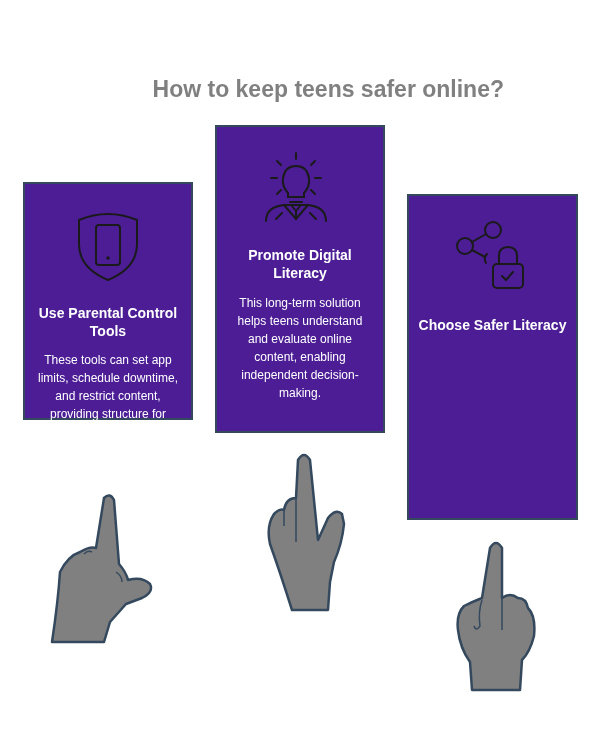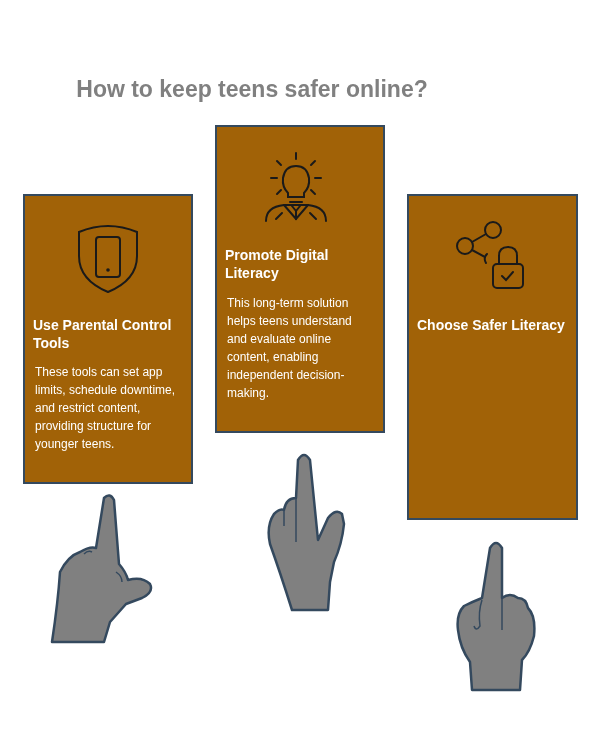--- a/index.html
+++ b/index.html
@@ -1,25 +1,25 @@
 <!DOCTYPE html>
 <html><head>
 <meta charset="utf-8">
 <style>
   html, body { margin:0; padding:0; }
   body { width:600px; height:752px; background:#ffffff; position:relative; overflow:hidden;
          font-family:"Liberation Sans", sans-serif; }
-  .title { position:absolute; top:76px; left:0; width:504px; text-align:center;
+  .title { position:absolute; top:76px; left:0; width:504px; text-align:right;
            font-size:23px; font-weight:bold; color:#808080; }
-  .card { position:absolute; background:#a16207; border:2px solid #34495e; box-sizing:border-box;
-          color:#ffffff; text-align:left; }
+  .card { position:absolute; background:#4c1d95; border:2px solid #34495e; box-sizing:border-box;
+          color:#ffffff; text-align:center; }
   .card .icon { position:absolute; left:0; width:100%; display:flex; justify-content:center; }
   .card .heading { position:absolute; left:8px; right:8px; font-weight:bold; font-size:14px; line-height:18px; }
   .card .body { position:absolute; left:10px; right:10px; font-size:12px; line-height:18px; }
-  #card1 { left:23px; top:194px; width:170px; height:290px; }
+  #card1 { left:23px; top:182px; width:170px; height:238px; }
   #card2 { left:215px; top:125px; width:170px; height:308px; }
   #card3 { left:407px; top:194px; width:171px; height:326px; }
   .hand { position:absolute; }
 </style>
 </head>
 <body>
 
 <div class="title">How to keep teens safer online?</div>
 
 <div class="card" id="card1">

